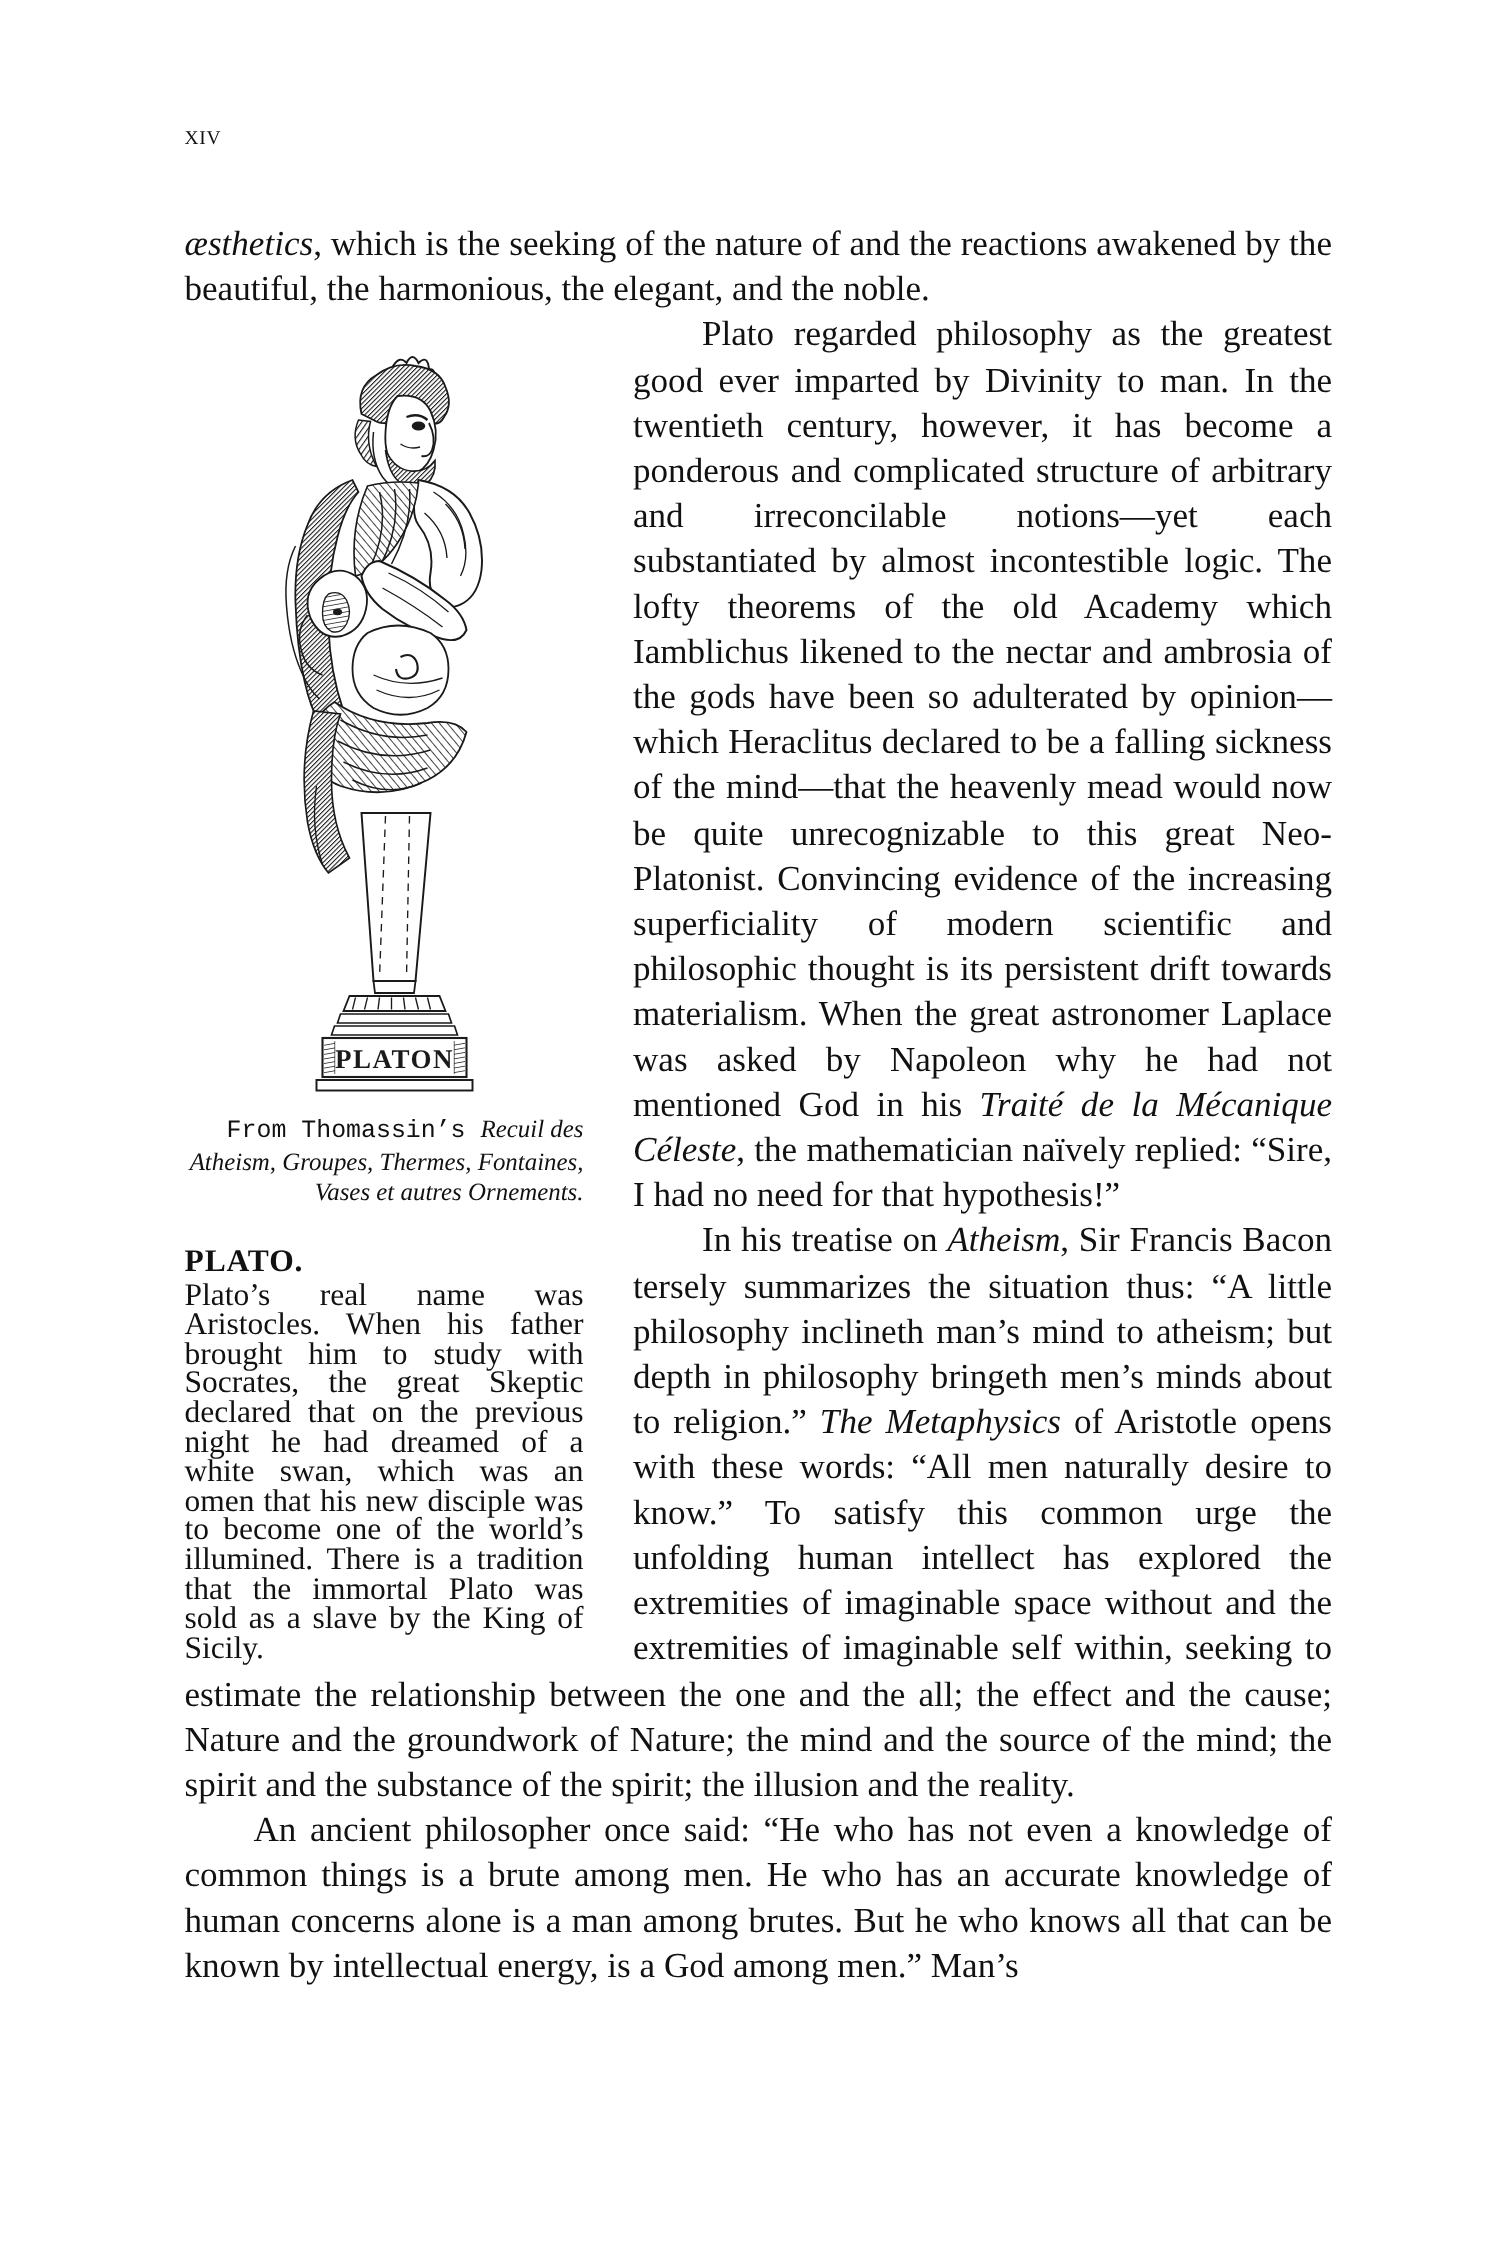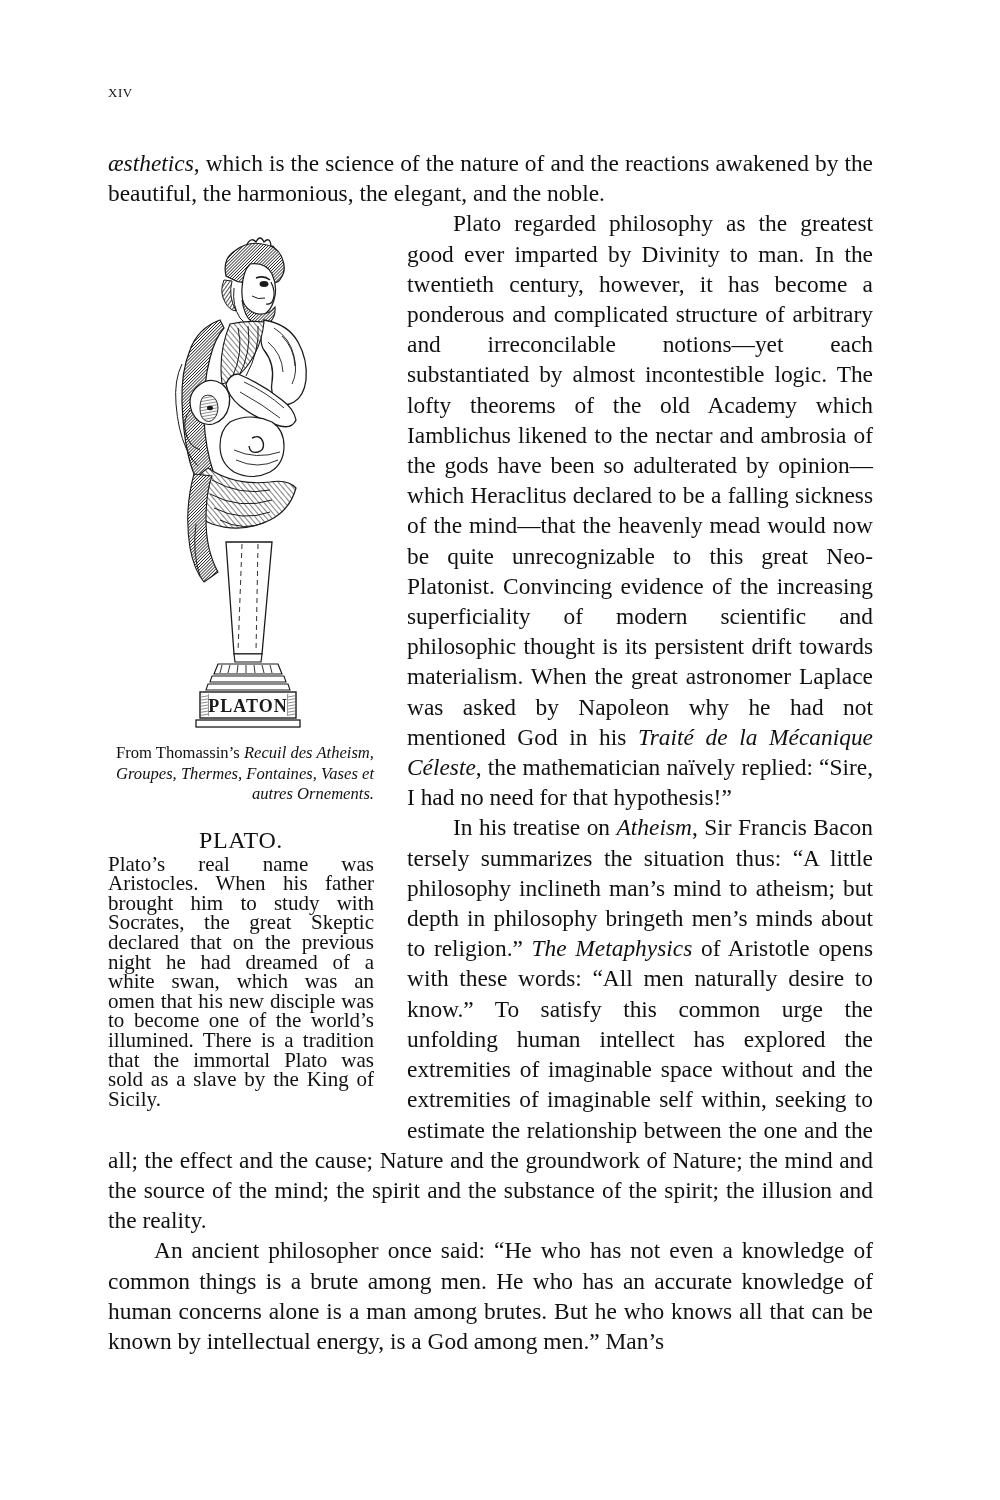--- a/index.html
+++ b/index.html
@@ -14,20 +14,21 @@
     color: #111111;
     overflow: hidden;
   }
 
   .page {
     position: relative;
     width: 812px;
     height: 1500px;
     box-sizing: border-box;
     padding: 0;
+    margin-left: 15px;
   }
 
   
   .running-head {
     position: absolute;
     left: 108px;
     top: 80px;
     width: 765px;
     height: 26px;
   }
@@ -89,28 +90,29 @@
 
   .fig-caption {
     margin: 14px 0 0 0;
     font-size: 16.6px;
     line-height: 20.4px;
     text-align: right;
     font-style: italic;
   }
   .fig-caption .roman {
     font-style: normal;
+    font-family: Liberation Mono, monospace;
   }
 
   .plato-heading {
     margin: 22px 0 1px 0;
-    text-align: center;
-    font-size: 24px;
+    text-align: left;
+    font-size: 21px;
     letter-spacing: 0.6px;
-    font-weight: normal;
+    font-weight: bold;
   }
 
   .plato-note {
     margin: 0;
     font-size: 21px;
     line-height: 19.6px;
     text-align: justify;
     text-justify: inter-word;
   }
 
@@ -121,21 +123,21 @@
 <body>
 
 <div class="page">
 
   <div class="running-head">
     <span class="folio">xiv</span>
   </div>
 
   <div class="body-col">
 
-    <p class="para"><i>æsthetics</i><span>, which is the science of the nature of and the reactions awakened by the beautiful, the harmonious, the elegant, and the noble.</span></p>
+    <p class="para"><i>æsthetics</i><span>, which is the seeking of the nature of and the reactions awakened by the beautiful, the harmonious, the elegant, and the noble.</span></p>
 
     <div class="figure-block">
 
       <svg class="engraving" viewBox="0 0 215 505" preserveAspectRatio="xMidYMid meet">
         <defs>
           <pattern id="hatchA" width="3" height="3" patternUnits="userSpaceOnUse" patternTransform="rotate(35)">
             <rect width="3" height="3" fill="#ffffff"></rect>
             <line x1="0" y1="0" x2="0" y2="3" stroke="#1a1a1a" stroke-width="1.5"></line>
           </pattern>
           <pattern id="hatchB" width="4" height="4" patternUnits="userSpaceOnUse" patternTransform="rotate(-40)">

